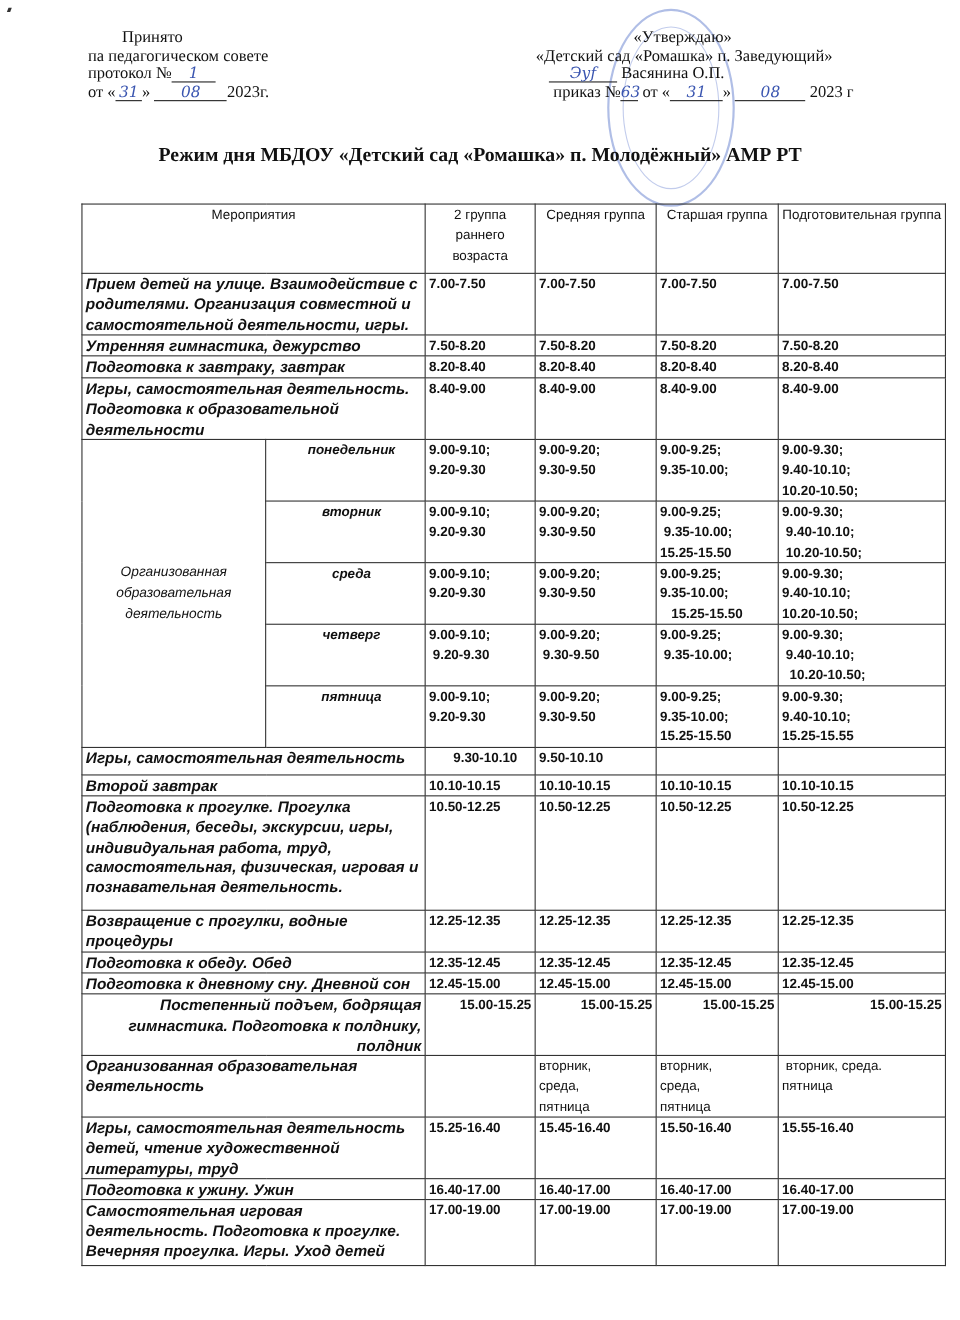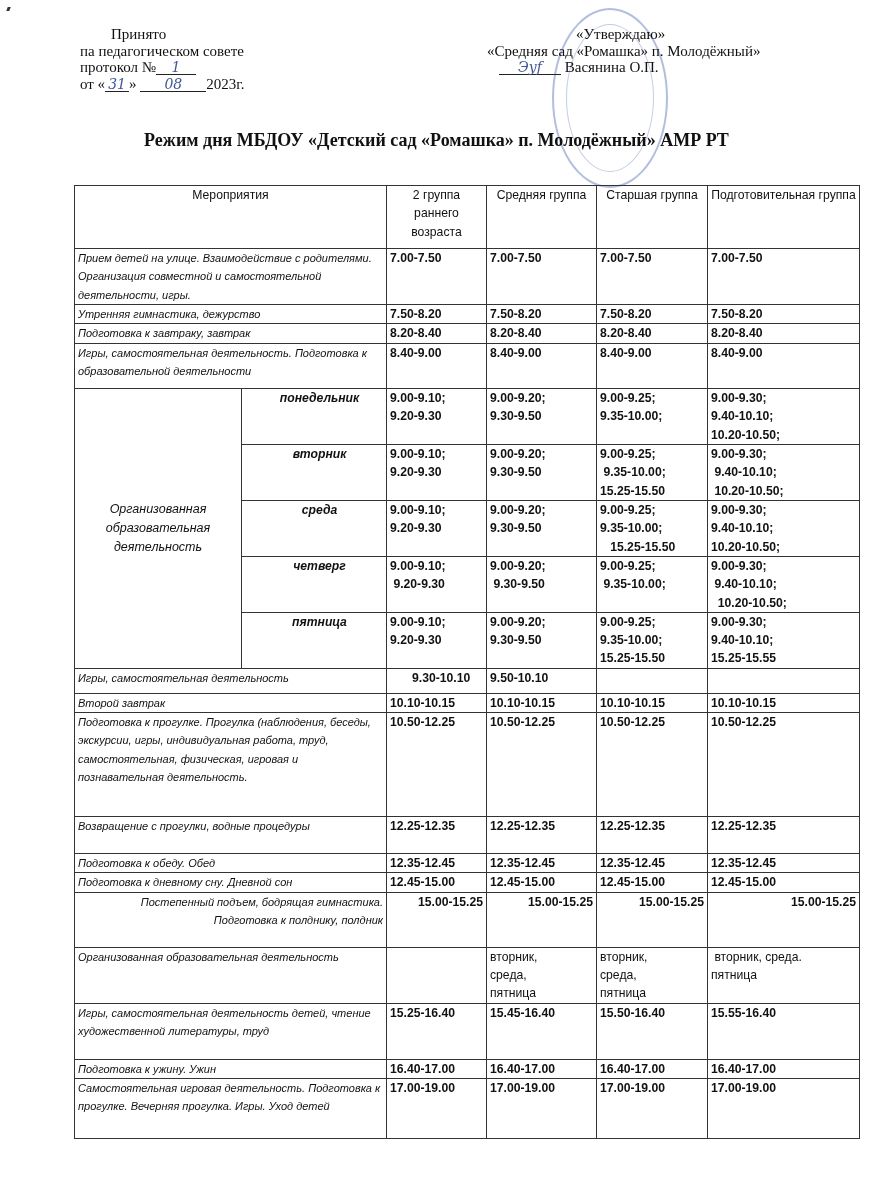--- a/index.html
+++ b/index.html
@@ -20,21 +20,21 @@
   .uline { display: inline-block; border-bottom: 1px solid #222; text-align: center; line-height: 14px; }
 
   .stamp { position: absolute; left: 552px; top: 8px; width: 112px; height: 176px; border: 2px solid rgba(80,110,200,0.45); border-radius: 50%; pointer-events: none; }
   .stamp::after { content: ""; position: absolute; left: 12px; top: 14px; right: 12px; bottom: 14px; border: 1px solid rgba(80,110,200,0.35); border-radius: 50%; }
 
   .title { position: absolute; left: 0; top: 130px; width: 873px; text-align: center; font-size: 18px; font-weight: bold; }
 
   table.sched { position: absolute; left: 74px; top: 185px; border-collapse: collapse; table-layout: fixed; width: 785px; font-family: "Liberation Sans", "DejaVu Sans", sans-serif; font-size: 12.2px; line-height: 18.3px; }
   table.sched td, table.sched th { border: 1px solid #333; vertical-align: top; padding: 0 3px; overflow: hidden; }
   table.sched th { font-weight: normal; text-align: center; padding-top: 0; }
-  table.sched td.act { font-style: italic; font-weight: normal; font-size: 11px; }
+  table.sched td.act { font-style: italic; font-weight: bold; font-size: 14px; }
   table.sched td.day { font-style: italic; font-weight: bold; padding-left: 14px; text-align: center; }
   table.sched td.ood { font-style: italic; text-align: center; vertical-align: middle; font-size: 12.5px; line-height: 19px; }
   table.sched td.val { font-weight: bold; }
 </style>
 </head>
 <body>
 
 <div class="scan-dot"></div>
 
 <div class="left-block serif">
@@ -46,24 +46,30 @@
   <div>
     <span>от «</span><span class="uline hand" style="width:24px">31</span><span>»</span>
     <span class="uline hand" style="width:66px">08</span><span>2023г.</span>
   </div>
 </div>
 
 <div class="stamp"></div>
 
 <div class="right-block serif">
   <div class="r1">«Утверждаю»</div>
-  <div class="r3">«Средняя сад «Ромашка» п. Молодёжный»</div>
+  <div class="r3">«Детский сад «Ромашка» п. Заведующий»</div>
   <div class="r4">
     <span class="uline hand" style="width:62px">Эуf</span>
     <span>Васянина О.П.</span>
+  </div>
+  <div class="r5">
+    <span>приказ №</span><span class="uline hand" style="width:16px">63</span>
+    <span>от «</span><span class="uline hand" style="width:48px">31</span><span>»</span>
+    <span class="uline hand" style="width:64px">08</span>
+    <span>2023 г</span>
   </div>
 </div>
 
 <div class="title serif">Режим дня МБДОУ «Детский сад «Ромашка» п. Молодёжный» АМР РТ</div>
 
 <table class="sched">
   <colgroup>
     <col style="width:167px">
       <col style="width:145px">
       <col style="width:100px">

